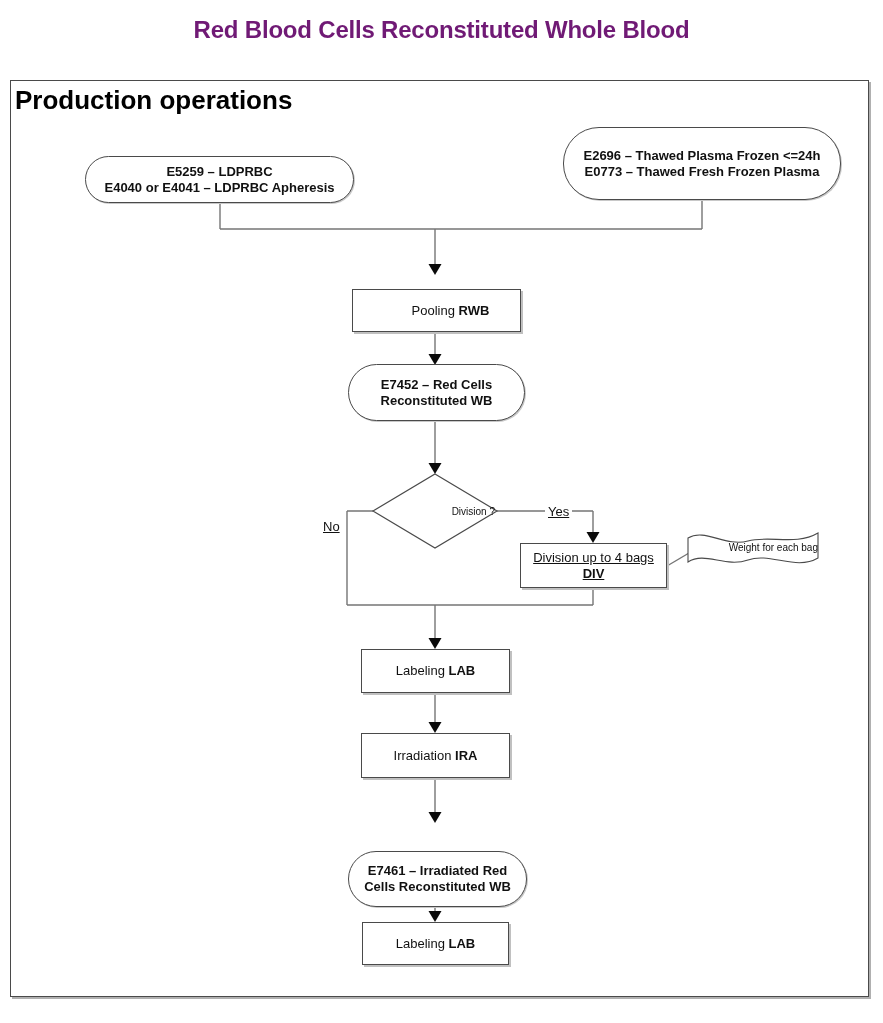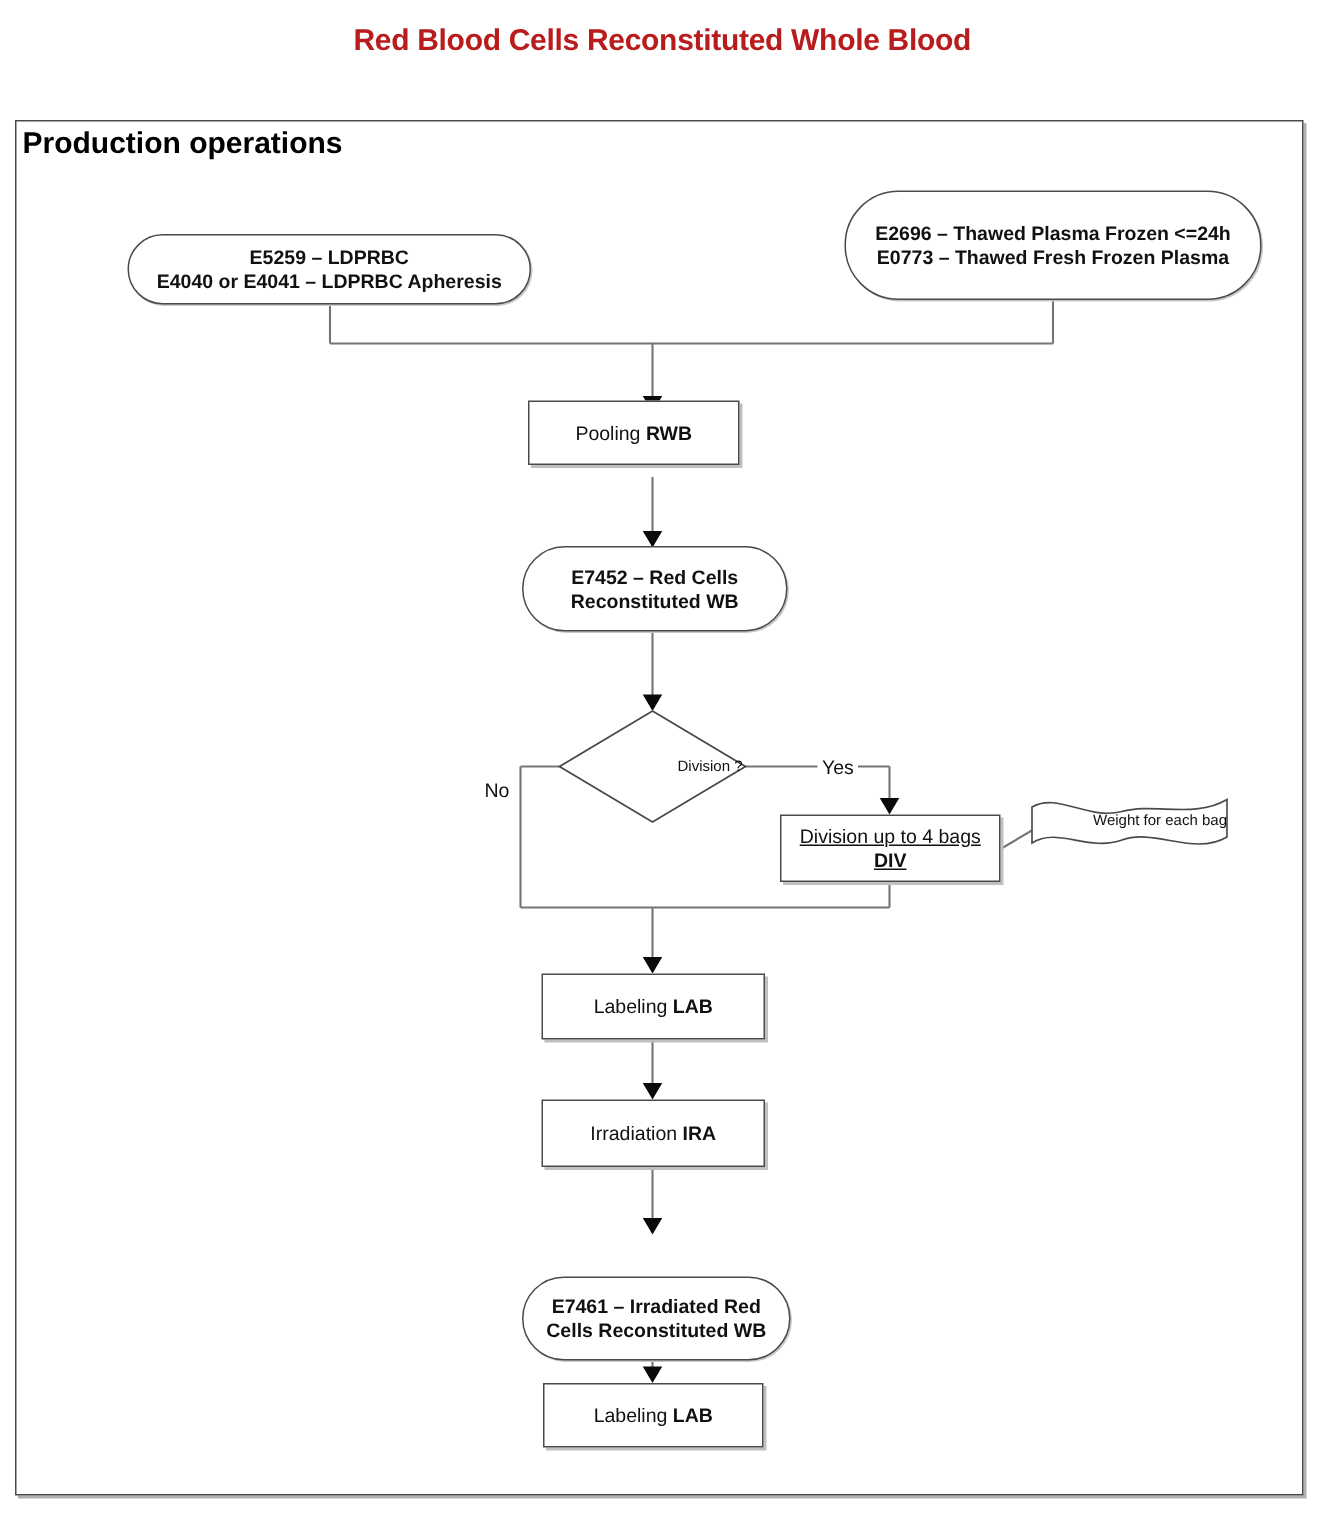--- a/index.html
+++ b/index.html
@@ -3,46 +3,47 @@
 <meta charset="utf-8">
 <style>
   html,body{margin:0;padding:0;background:#fff;}
   body{
     width:883px;height:1023px;position:relative;overflow:hidden;
     font-family:"Liberation Sans","DejaVu Sans",sans-serif;
     color:#111;
   }
   .page-title{
     position:absolute;left:0;top:16px;width:883px;
-    text-align:center;font-size:20px;font-weight:bold;
-    color:#b91c1c;letter-spacing:-0.2px;
+    text-align:center;font-size:24px;font-weight:bold;
+    color:#701a75;letter-spacing:-0.2px;
   }
   .frame{
     position:absolute;left:10px;top:80px;width:857px;height:915px;
     border:1px solid #4a4a4a;background:#fff;
     box-shadow:2px 2px 0 #b0b0b0;
   }
   .frame-label{
     position:absolute;left:4px;top:4px;
-    font-size:20px;font-weight:bold;color:#000;
+    font-size:26px;font-weight:bold;color:#000;
   }
   svg.wires{position:absolute;left:0;top:0;pointer-events:none;}
   .node{
     position:absolute;background:#fff;border:1px solid #4a4a4a;
     display:flex;flex-direction:column;align-items:center;justify-content:center;
     font-size:13px;line-height:16px;text-align:center;
     box-shadow:2px 2px 0 #c0c0c0;
   }
   .stadium{font-weight:bold;box-shadow:1px 1px 0 #c8c8c8;}
   .rad24{border-radius:24px;}
   .rad36{border-radius:36px;}
   .rad29{border-radius:29px;}
   .floating-label{
     position:absolute;font-size:13px;background:#fff;padding:0 3px;
     line-height:14px;
+    text-decoration:underline;
   }
   .shape-text{
     position:absolute;font-size:10px;text-align:right;line-height:15px;
     background:transparent;border:none;box-shadow:none;
   }
   b{font-weight:bold;}
 </style>
 </head>
 <body>
 
@@ -89,21 +90,21 @@
 <div class="node stadium rad24" style="left:85px;top:156px;width:267px;height:45px;">
   <span>E5259 – LDPRBC</span>
   <span>E4040 or E4041 – LDPRBC Apheresis</span>
 </div>
 
 <div class="node stadium rad36" style="left:563px;top:127px;width:276px;height:71px;">
   <span>E2696 – Thawed Plasma Frozen &lt;=24h</span>
   <span>E0773 – Thawed Fresh Frozen Plasma</span>
 </div>
 
-<div class="node" style="left:352px;top:267px;width:139px;height:41px;">
+<div class="node" style="left:352px;top:289px;width:139px;height:41px;padding-left:28px;">
   <div><span>Pooling</span> <b>RWB</b></div>
 </div>
 
 <div class="node stadium rad29" style="left:348px;top:364px;width:175px;height:55px;">
   <span>E7452 – Red Cells</span>
   <span>Reconstituted WB</span>
 </div>
 
 <div class="shape-text" style="left:375px;top:504px;width:120px;">Division ?</div>
 

